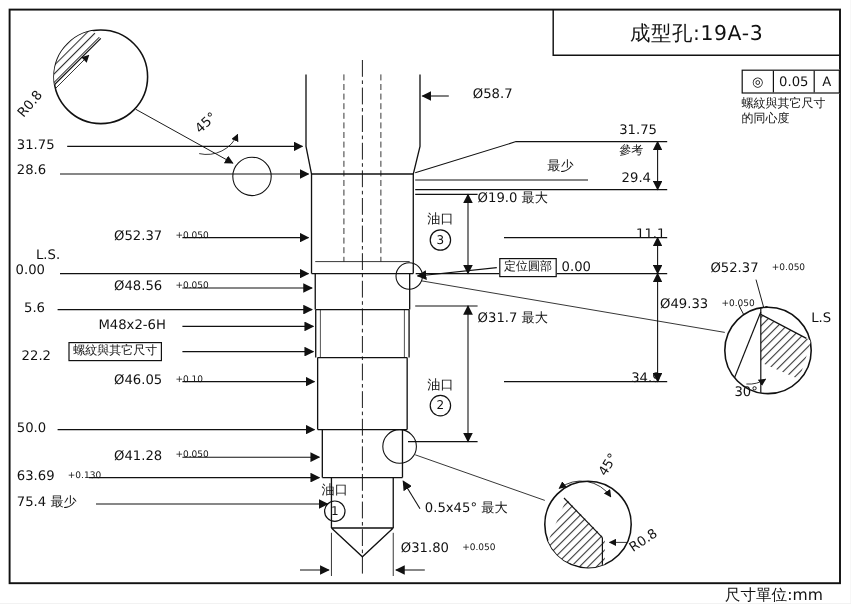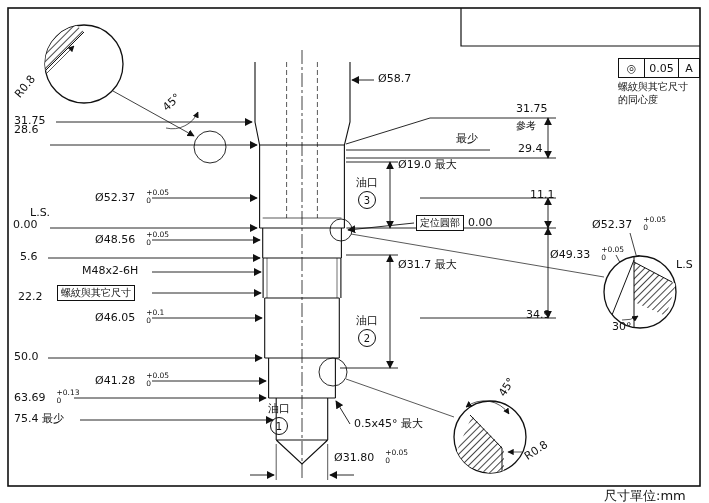--- a/index.html
+++ b/index.html
@@ -2,21 +2,21 @@
 <html><head>
 <meta charset="utf-8">
 <style>
   html,body{margin:0;padding:0;background:#e8e8e8}
   .page{position:relative;width:709px;height:503px;background:#ffffff;overflow:hidden;
         font-family:"DejaVu Sans","Liberation Sans",sans-serif;color:#111}
   svg{position:absolute;left:0;top:0}
   .lbl{position:absolute;white-space:nowrap;font-size:11px;line-height:13px;color:#111}
   .sm{font-size:10px;line-height:12px}
   .dim{display:inline-flex;align-items:center;gap:11px}
-  .tol{display:inline-flex;flex-direction:column;justify-content:center;
+  .tol{display:inline-flex;flex-direction:row;justify-content:center;
        font-size:7.5px;line-height:7.5px;transform:translateY(-1px)}
   .boxed{border:1px solid #111;padding:0 3px;background:#fff;font-size:10px;line-height:14px}
   .port{text-align:left;font-size:11px;line-height:13px}
   .pnum{width:16px;height:16px;border:1.3px solid #111;border-radius:50%;
         display:flex;align-items:center;justify-content:center;font-size:10px;margin:2px auto 0}
   .rot{transform-origin:left top}
   .titlebox{position:absolute;left:461px;top:8px;width:239px;height:38px;
             display:flex;align-items:center;justify-content:center;font-size:17px;letter-spacing:.5px}
   .fcf{position:absolute;left:618px;top:58px;display:flex;border:1.3px solid #111;height:18px;background:#fff}
   .fcf>div{display:flex;align-items:center;justify-content:center;font-size:11px}
@@ -157,31 +157,32 @@
     <g clip-path="url(#c3)">
       <polygon points="472,416 504,449 504,478 452,462" fill="url(#h1)"></polygon>
       <line x1="470" y1="415" x2="502" y2="448" stroke="#111" stroke-width="1"></line>
       <line x1="502" y1="448" x2="502" y2="476" stroke="#111" stroke-width="1"></line>
       <path d="M524,452 L508,452" stroke="#111" stroke-width="0.7" fill="none" marker-end="url(#ar)"></path>
     </g>
     <path d="M466,407 A30,30 0 0 1 509,414" stroke="#111" stroke-width="0.7" fill="none" marker-start="url(#ar)" marker-end="url(#ar)"></path>
   </g>
 </svg>
 
+<div class="titlebox">成型孔:19A-3</div>
 
 <div class="fcf">
   <div class="c1">◎</div>
   <div class="c2">0.05</div>
   <div class="c3">A</div>
 </div>
 <div class="lbl sm" style="left:618px;top:81px">螺紋與其它尺寸</div>
 <div class="lbl sm" style="left:618px;top:94px">的同心度</div>
 
 <div class="lbl" style="left:14px;top:114px">31.75</div>
-<div class="lbl" style="left:14px;top:123px">28.6</div>
+<div class="lbl" style="left:14px;top:135px">28.6</div>
 
 <div class="lbl dim" style="left:95px;top:190px">
   <span>Ø52.37</span>
   <span class="tol">
         <span>+0.05</span>
         <span>0</span>
       </span>
 </div>
 
 <div class="lbl" style="left:30px;top:206px">L.S.</div>
@@ -221,21 +222,21 @@
 <div class="lbl dim" style="left:14px;top:390px">
   <span>63.69</span>
   <span class="tol">
         <span>+0.13</span>
         <span>0</span>
       </span>
 </div>
 
 <div class="lbl" style="left:14px;top:412px">75.4 最少</div>
 
-<div class="lbl" style="left:378px;top:72px">Ø58.7</div>
+<div class="lbl" style="left:394px;top:72px">Ø58.7</div>
 <div class="lbl rot" style="left:160px;top:104px;transform:rotate(-42deg)">45°</div>
 <div class="lbl rot" style="left:12px;top:92px;transform:rotate(-50deg)">R0.8</div>
 
 <div class="lbl" style="left:516px;top:102px">31.75</div>
 <div class="lbl sm" style="left:516px;top:120px">參考</div>
 <div class="lbl" style="left:456px;top:132px">最少</div>
 <div class="lbl" style="left:518px;top:142px">29.4</div>
 
 <div class="lbl" style="left:398px;top:158px">Ø19.0 最大</div>
 <div class="lbl" style="left:530px;top:188px">11.1</div>

